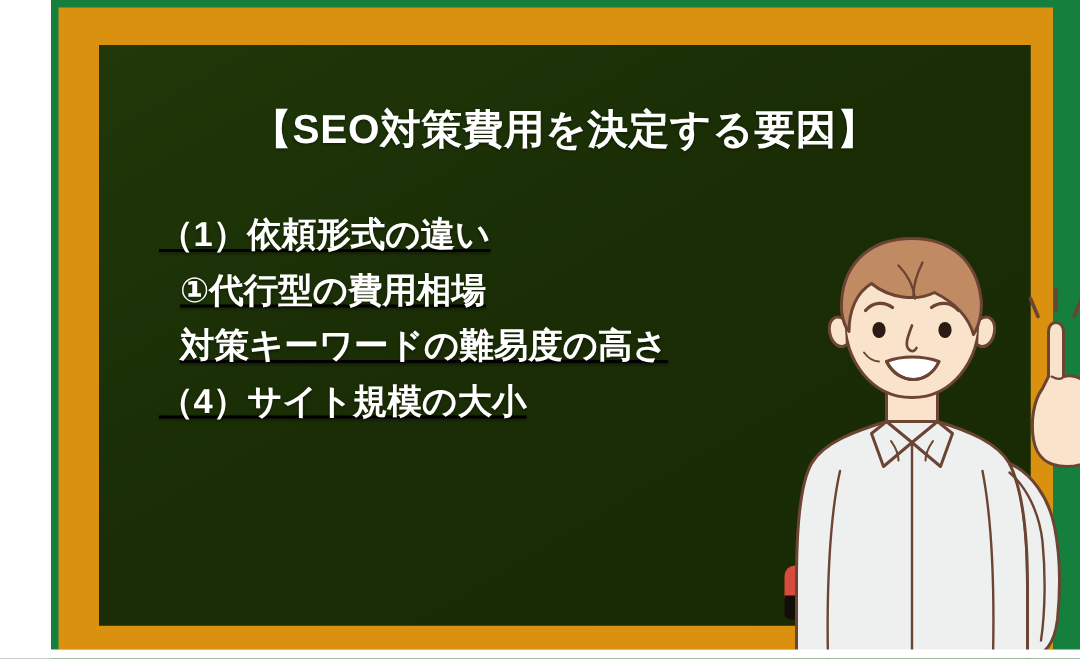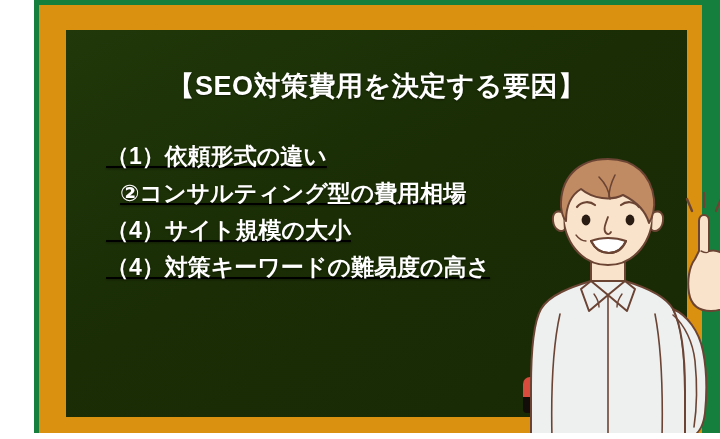--- a/index.html
+++ b/index.html
@@ -132,23 +132,23 @@
 <div id="stage">
 
   <div class="board-frame">
 
     <div class="board-surface">
 
       <div class="board-title">【SEO対策費用を決定する要因】</div>
 
       <div class="board-list">
         <div class="board-line">（1）依頼形式の違い</div>
-        <div class="board-line sub">②コンサルティング型の費用相場</div>
+        <div class="board-line sub">①代行型の費用相場</div>
+        <div class="board-line sub">対策キーワードの難易度の高さ</div>
         <div class="board-line">（4）サイト規模の大小</div>
-        <div class="board-line">（4）対策キーワードの難易度の高さ</div>
       </div>
 
     </div>
   </div>
 
   <div class="chair">
     <div class="chair-top"></div>
     <div class="chair-bottom"></div>
   </div>
 

